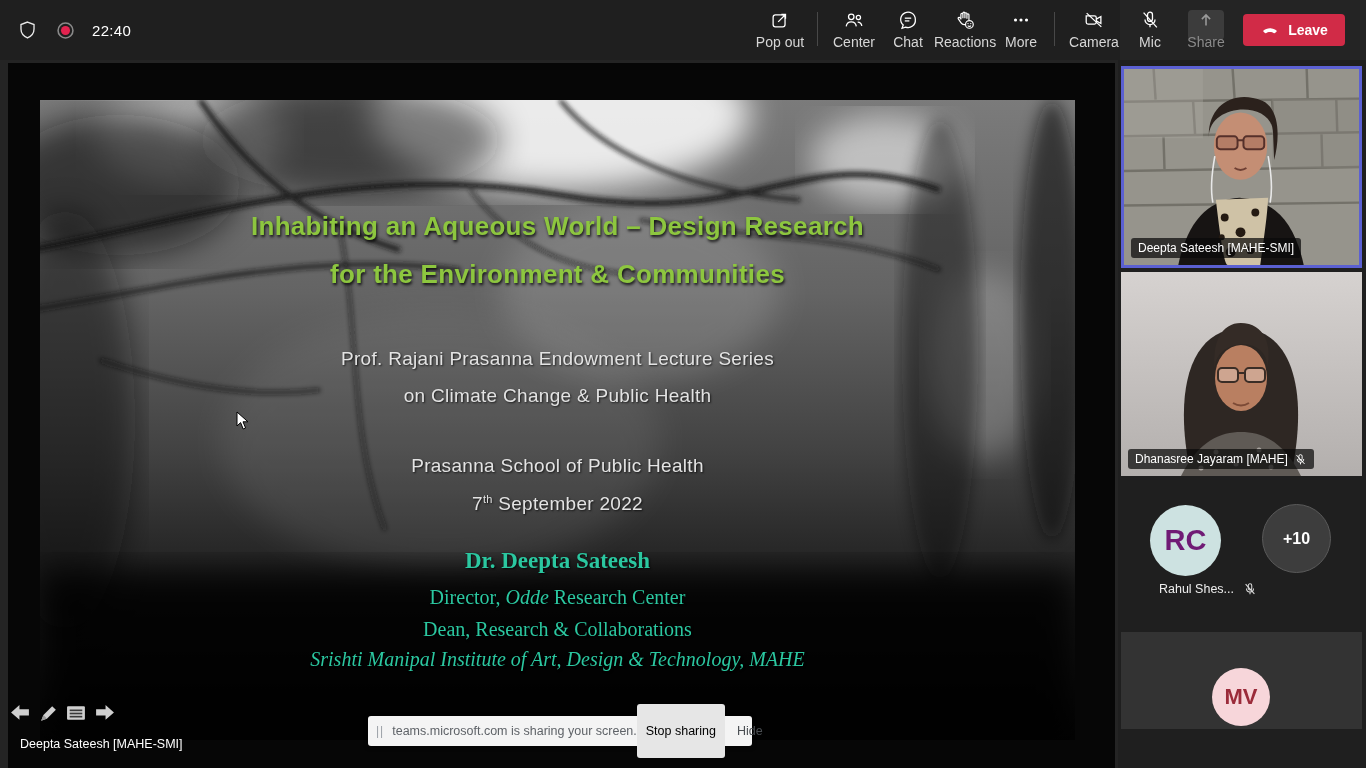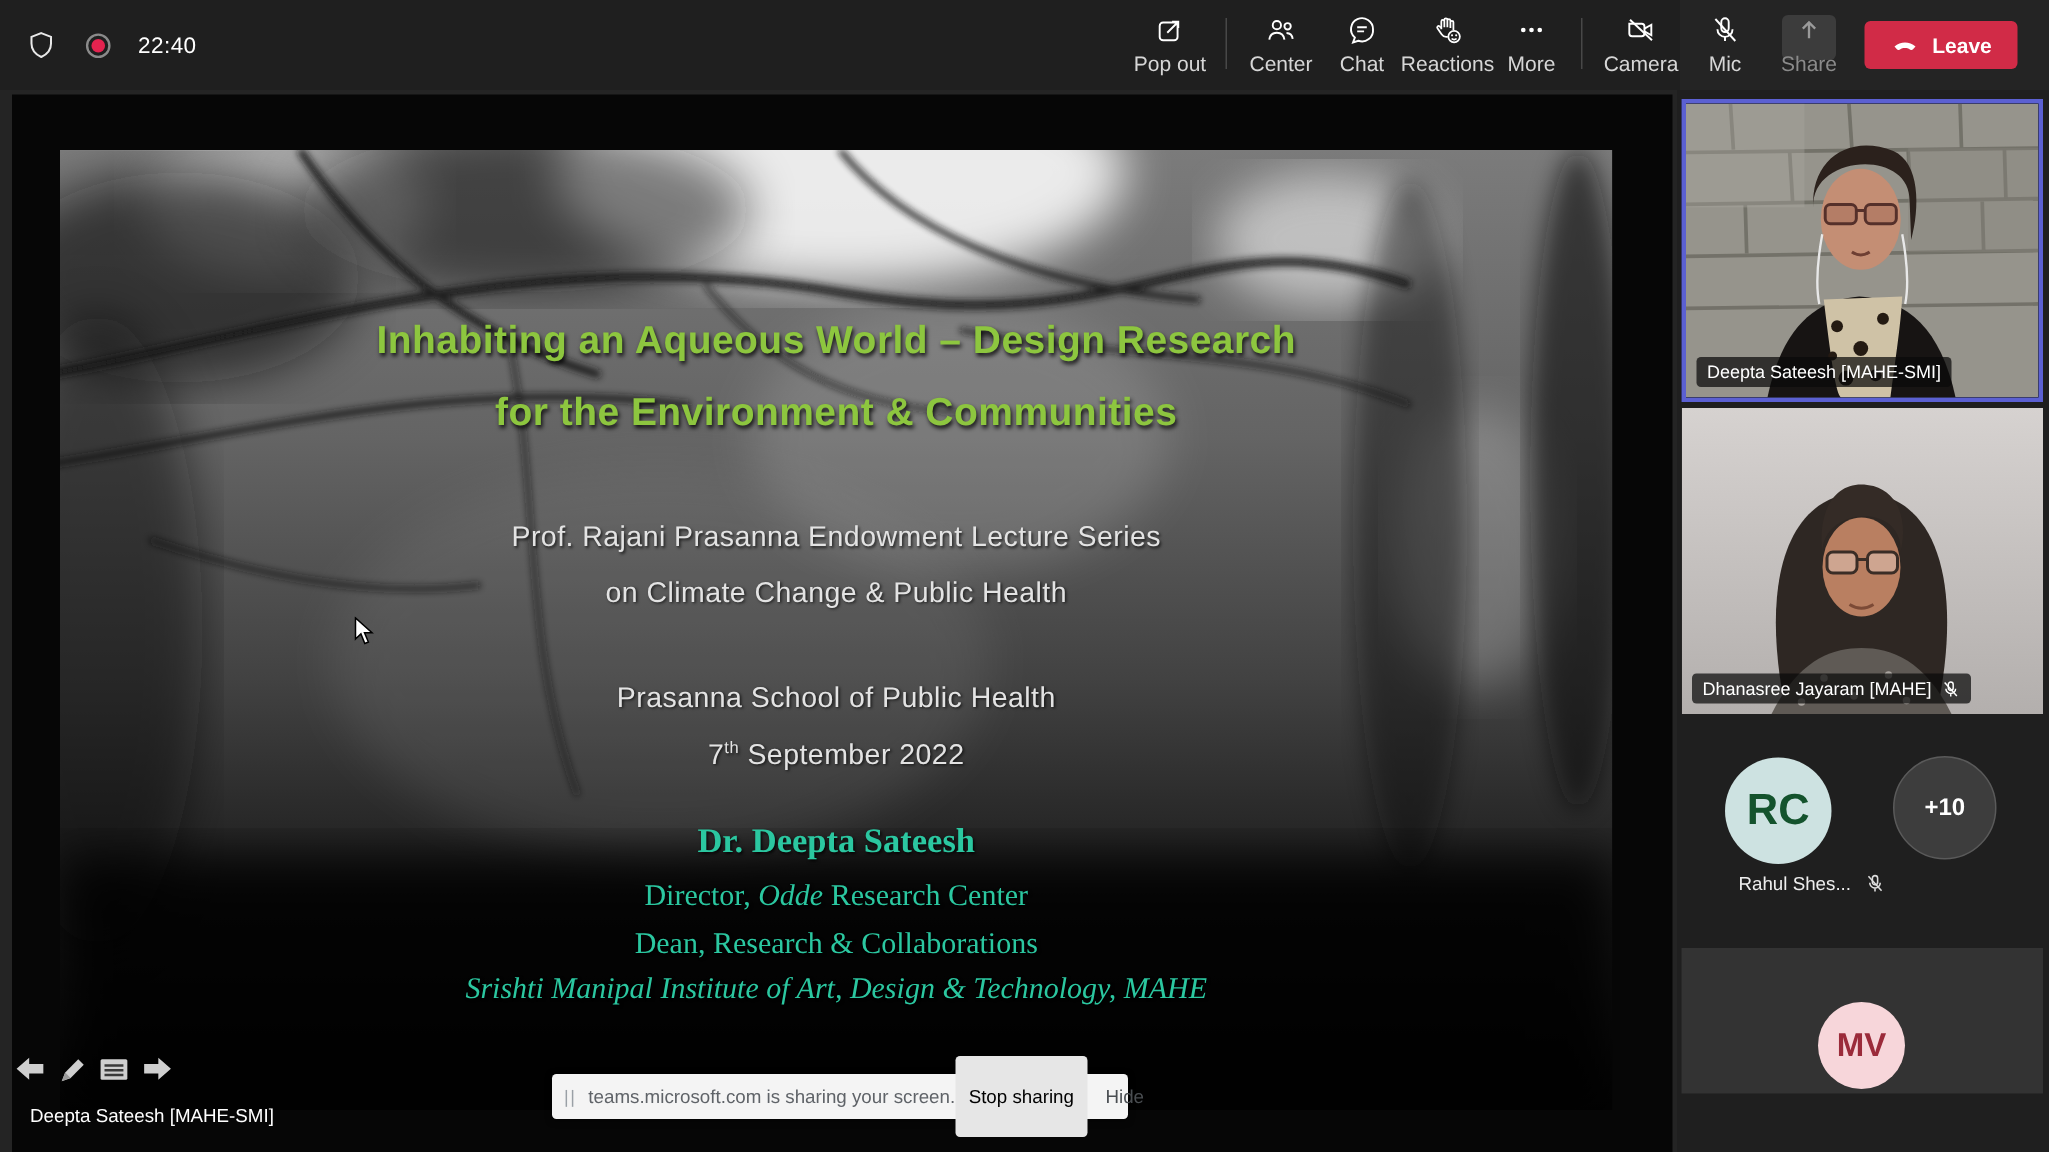--- a/index.html
+++ b/index.html
@@ -58,21 +58,21 @@
   #tile-1 { top:6px; height:202px; border:3px solid #5b60d2; }
   #tile-2 { top:212px; height:204px; }
   .video-tile svg.vid { position:absolute; left:0; top:0; width:100%; height:100%; }
   .name-pill { position:absolute; left:7px; bottom:7px; background:rgba(10,10,10,.72); color:#fff;
                font-size:12px; padding:3px 7px; border-radius:3px; display:flex; align-items:center;
                gap:6px; white-space:nowrap; }
   .name-pill svg { width:13px; height:13px; }
 
   .avatar-circle { position:absolute; border-radius:50%; display:flex; align-items:center;
                    justify-content:center; font-weight:bold; cursor:pointer; }
-  #avatar-rc { left:32px; top:445px; width:71px; height:71px; background:#cde2e1; color:#14532d; font-size:29px; }
+  #avatar-rc { left:32px; top:445px; width:71px; height:71px; background:#cde2e1; color:#701a75; font-size:29px; }
   #overflow-badge { left:144px; top:444px; width:69px; height:69px; background:#3d3d3d;
                     border:1px solid #5a5a5a; color:#fff; font-size:16px; font-weight:bold; }
   #rahul-row { position:absolute; left:10px; top:522px; width:160px; display:flex; align-items:center;
                justify-content:center; gap:9px; color:#eee; font-size:12.5px; }
   #rahul-row svg { width:14px; height:14px; }
   #tile-mv { position:absolute; left:3px; top:572px; width:241px; height:97px; background:#333333; cursor:pointer; }
   #avatar-mv { left:91px; top:36px; width:58px; height:58px; background:#f7d6da; color:#9b2b3a; font-size:22px; }
 
   
   #mouse-cursor { position:absolute; left:236px; top:411px; width:14px; height:20px; z-index:20; }

